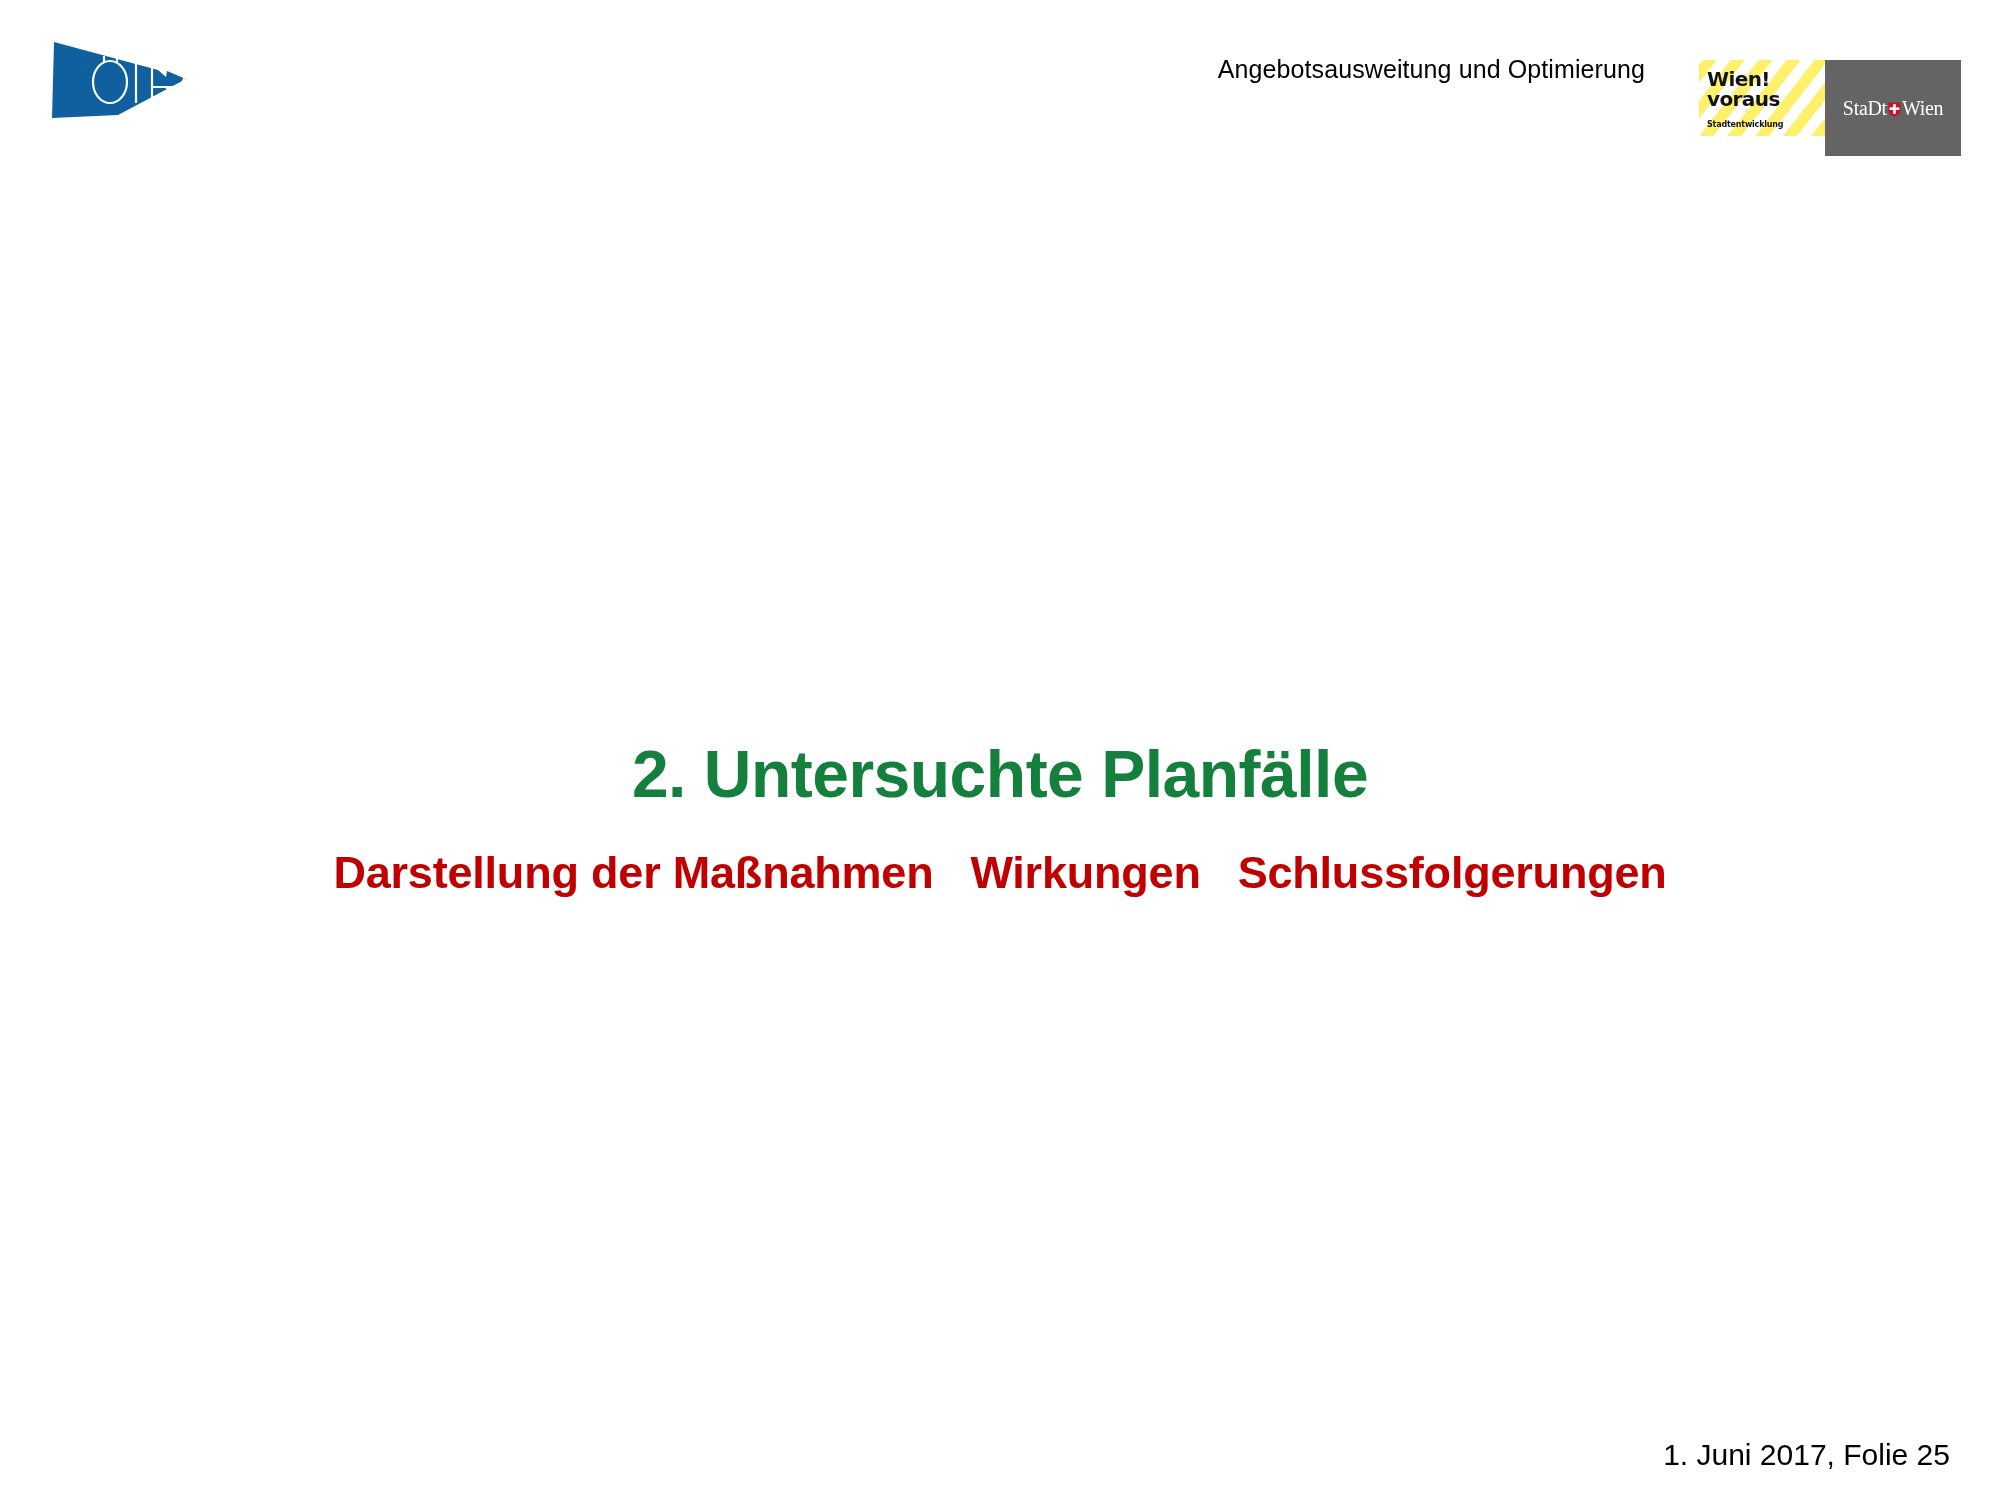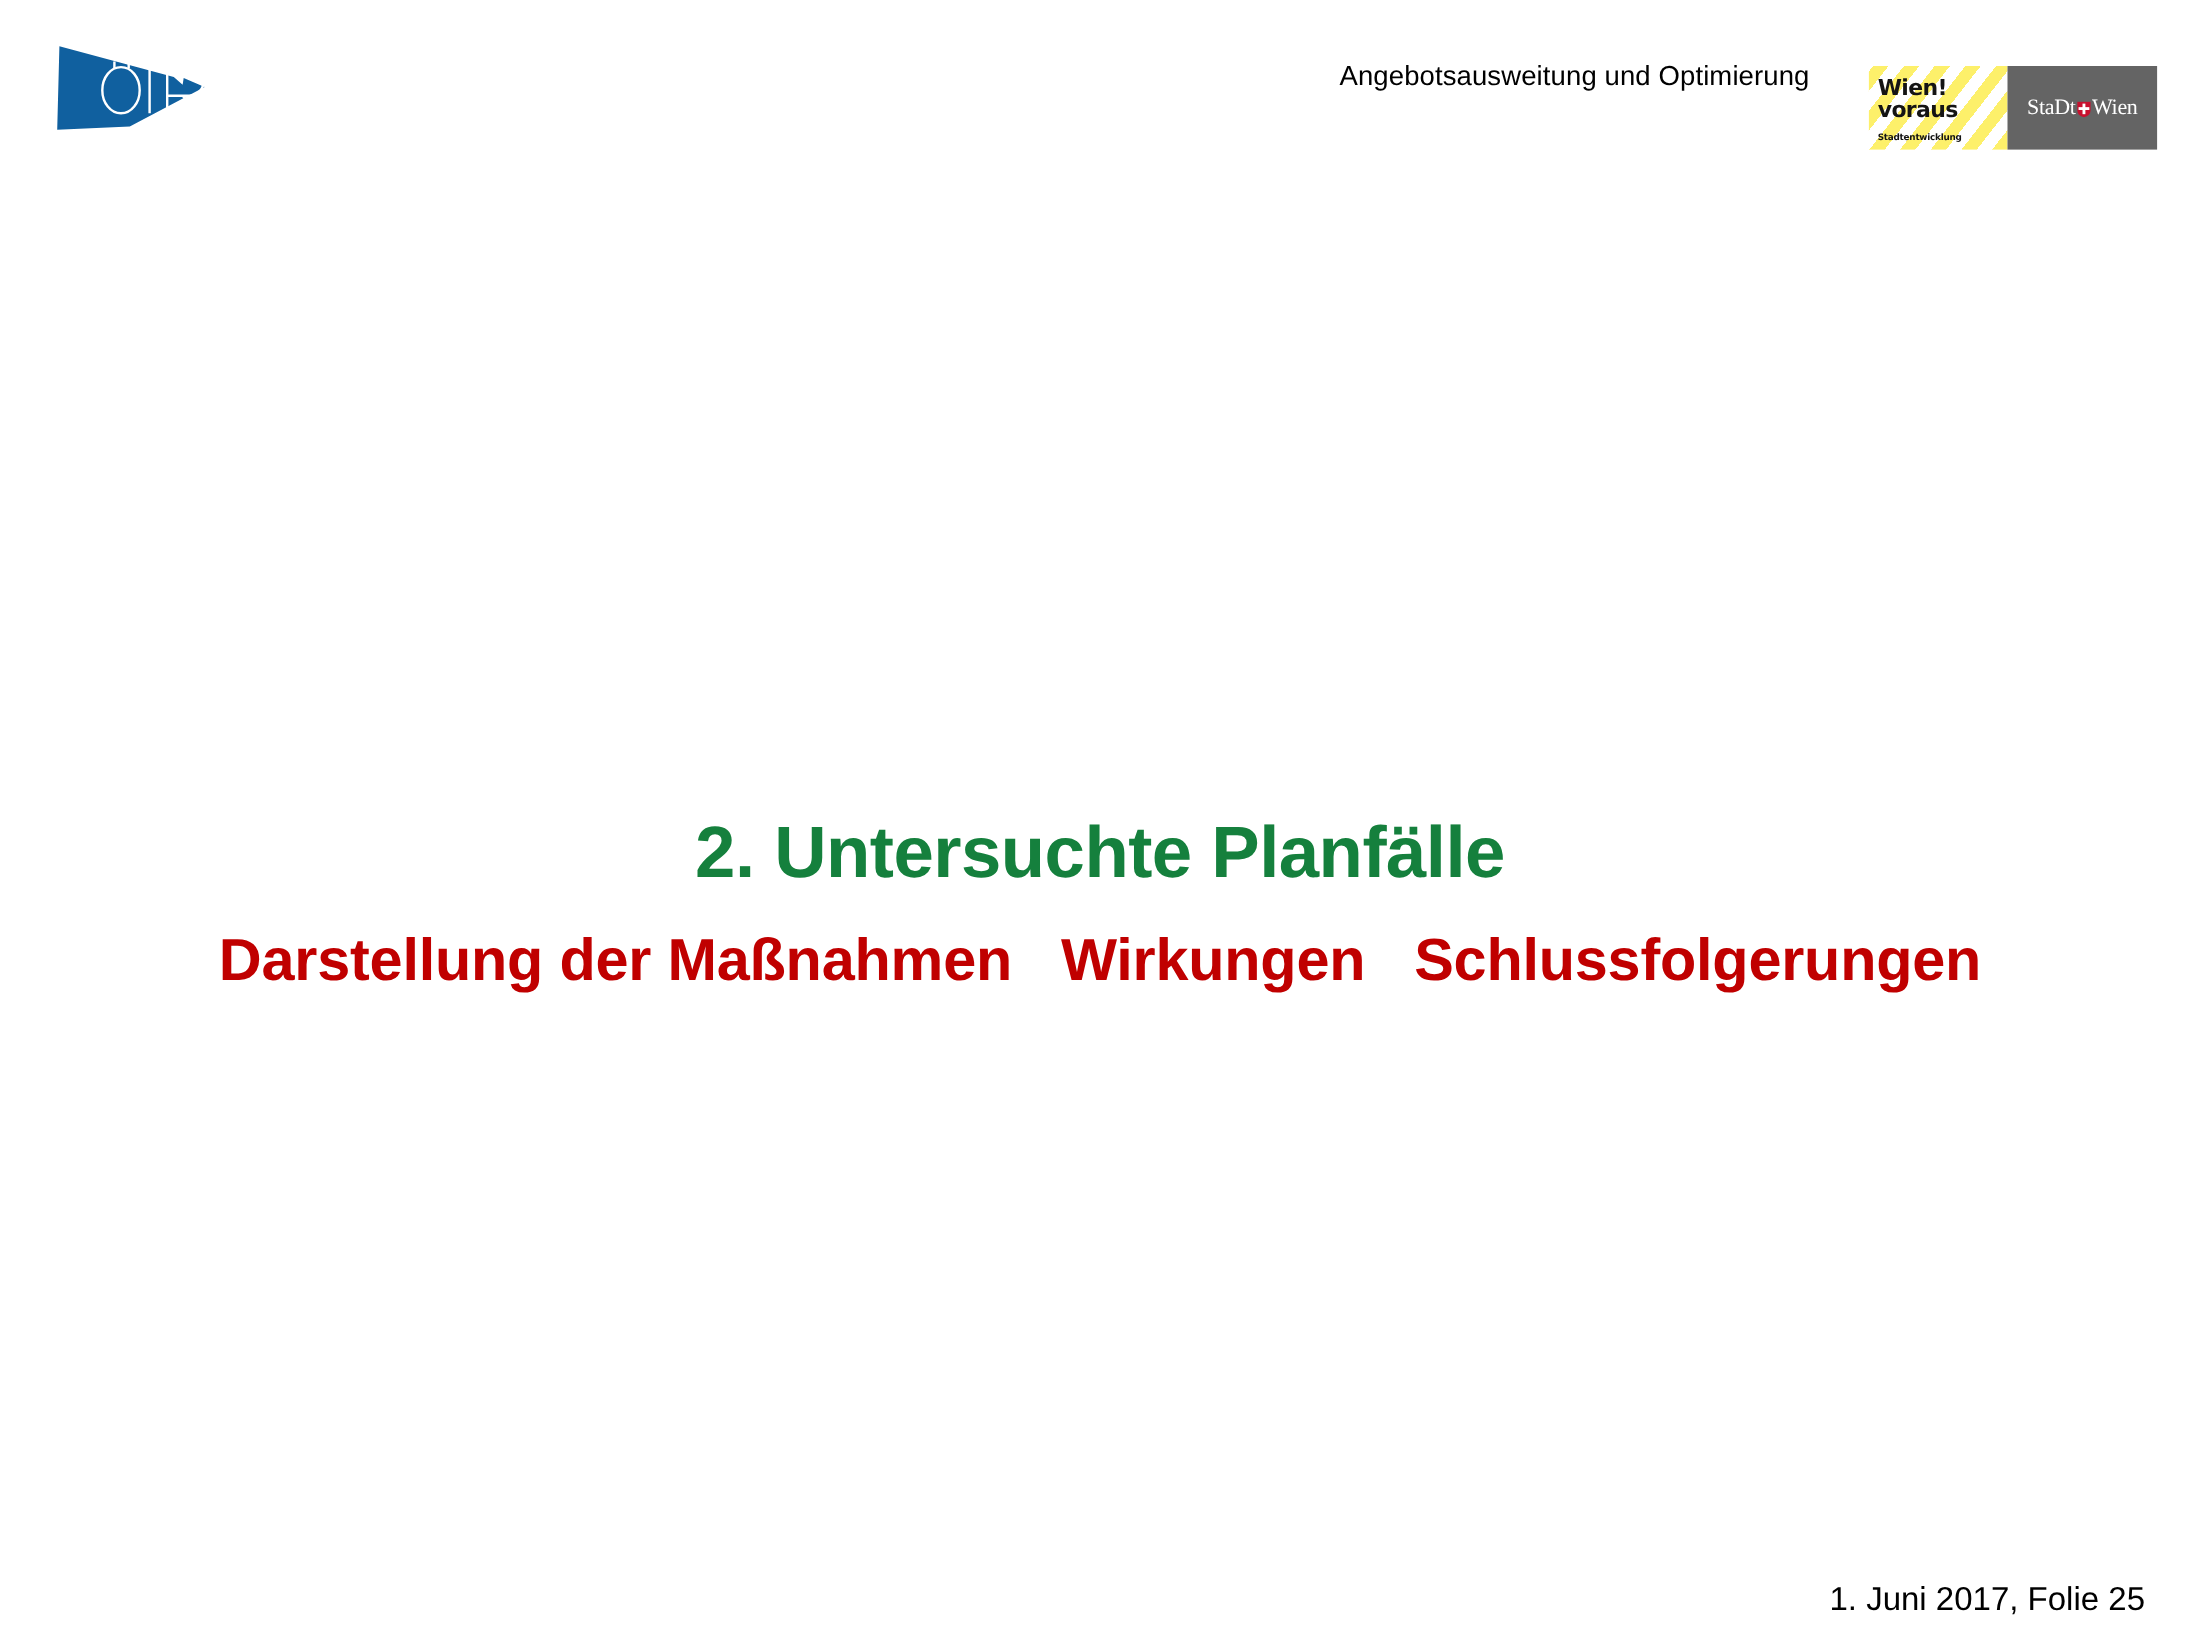--- a/index.html
+++ b/index.html
@@ -87,21 +87,21 @@
     color: #141414;
     font-family: "DejaVu Sans", sans-serif;
     font-weight: bold;
     font-size: 8px;
     line-height: 9px;
     letter-spacing: -0.2px;
   }
   .stadt-wien {
     position: relative;
     width: 136px;
-    height: 76px;
+    height: 96px;
     background: #646464;
     display: flex;
     align-items: center;
     justify-content: center;
   }
   .stadt-wien .sw-text {
     color: #ffffff;
     font-family: "Liberation Serif", serif;
     font-size: 20px;
     line-height: 20px;
@@ -136,21 +136,21 @@
   }
   .sub-title {
     position: absolute;
     left: 0;
     right: 0;
     top: 845px;
     text-align: center;
     color: #c00000;
     font-family: "Liberation Sans", sans-serif;
     font-weight: bold;
-    font-size: 54px;
+    font-size: 45px;
     line-height: 56px;
     letter-spacing: -0.2px;
   }
   .sub-title .seg { white-space: pre; }
 
   
   .footer {
     position: absolute;
     right: 50px;
     bottom: 30px;

